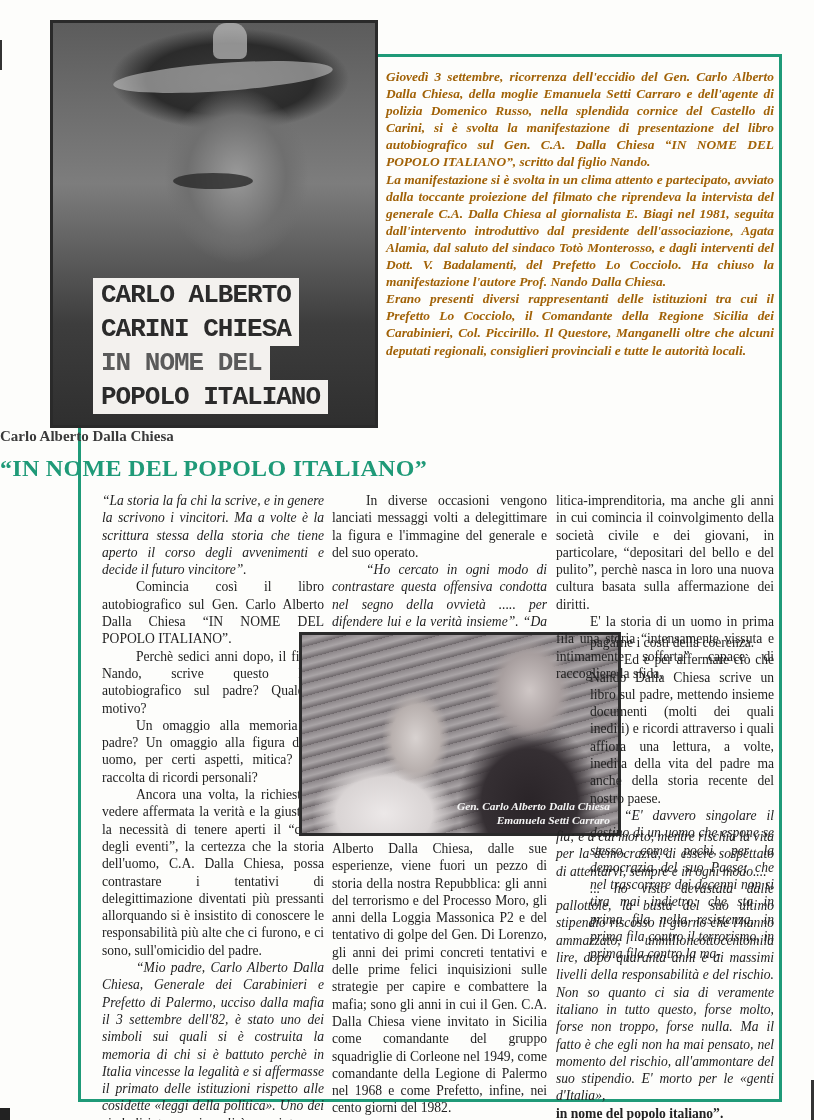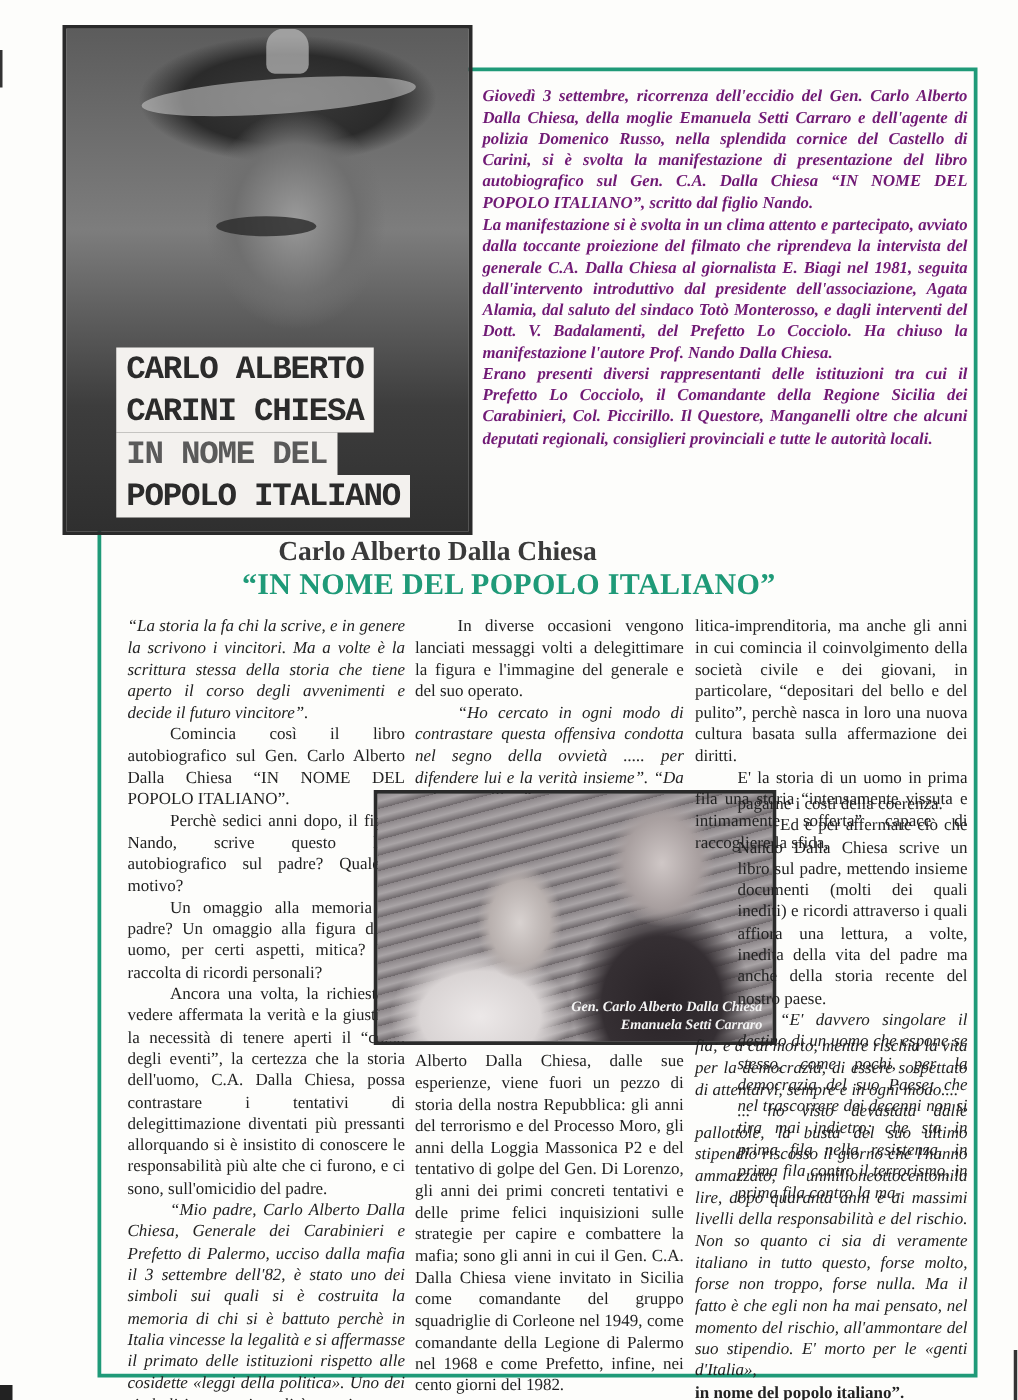--- a/index.html
+++ b/index.html
@@ -31,27 +31,27 @@
     position:absolute; left:40px; top:255px; width:260px; font-family:"Liberation Mono", monospace;
     font-weight:bold; font-size:26px; line-height:34px; color:#2b2b2b;
   }
   .label-line { background:#f3f1ee; padding:0 8px; display:inline-block; margin-bottom:0; white-space:nowrap; letter-spacing:-1px; }
   .label-line.g { color:#5a5a5a; }
 
   
   .intro {
     position:absolute; left:386px; top:68px; width:388px;
     font-family:"Liberation Serif", serif; font-style:italic; font-weight:bold;
-    font-size:13.4px; line-height:17.1px; color:#701a75; text-align:justify;
+    font-size:13.4px; line-height:17.1px; color:#a16207; text-align:justify;
   }
   .intro p { margin:0; }
 
   
-  .title1 { position:absolute; left:0; width:700px; top:428px; text-align:center; font-weight:bold; font-size:22px; color:#3a3a3a; }
-  .title2 { position:absolute; left:0; width:814px; top:455px; text-align:center; font-weight:bold; font-size:24px; color:#1f9a78; letter-spacing:.3px; }
+  .title1 { position:absolute; left:0; width:700px; top:428px; text-align:left; font-weight:bold; font-size:15px; color:#3a3a3a; }
+  .title2 { position:absolute; left:0; width:814px; top:455px; text-align:left; font-weight:bold; font-size:24px; color:#1f9a78; letter-spacing:.3px; }
 
   .col { position:absolute; font-size:13.6px; line-height:17.3px; text-align:justify; color:#222; }
   .col p { margin:0; }
   .ind { text-indent:34px; }
   .it { font-style:italic; }
   .col1 { left:102px; top:492px; width:222px; }
   .col2 { left:332px; top:492px; width:215px; }
   .col2b { left:332px; top:840px; width:215px; }
   .col3 { left:556px; top:492px; width:218px; }
   .col3b { left:590px; top:634px; width:184px; }

